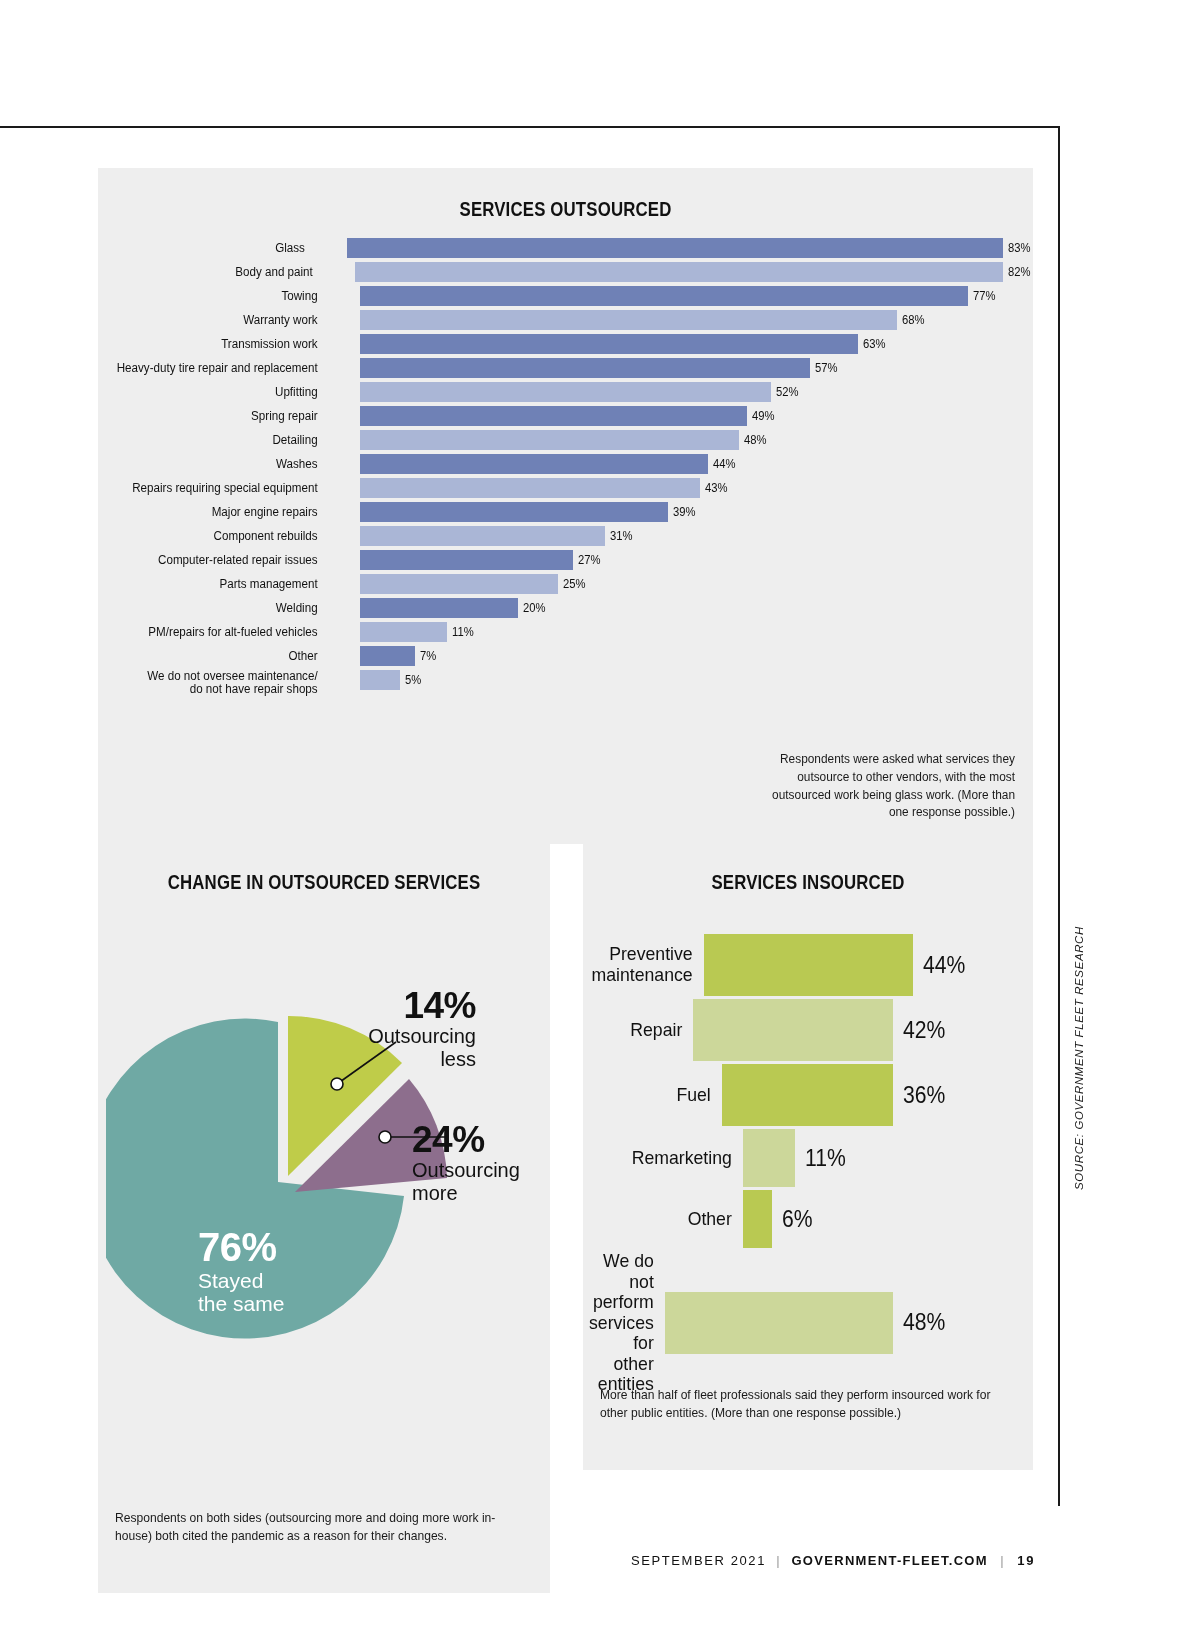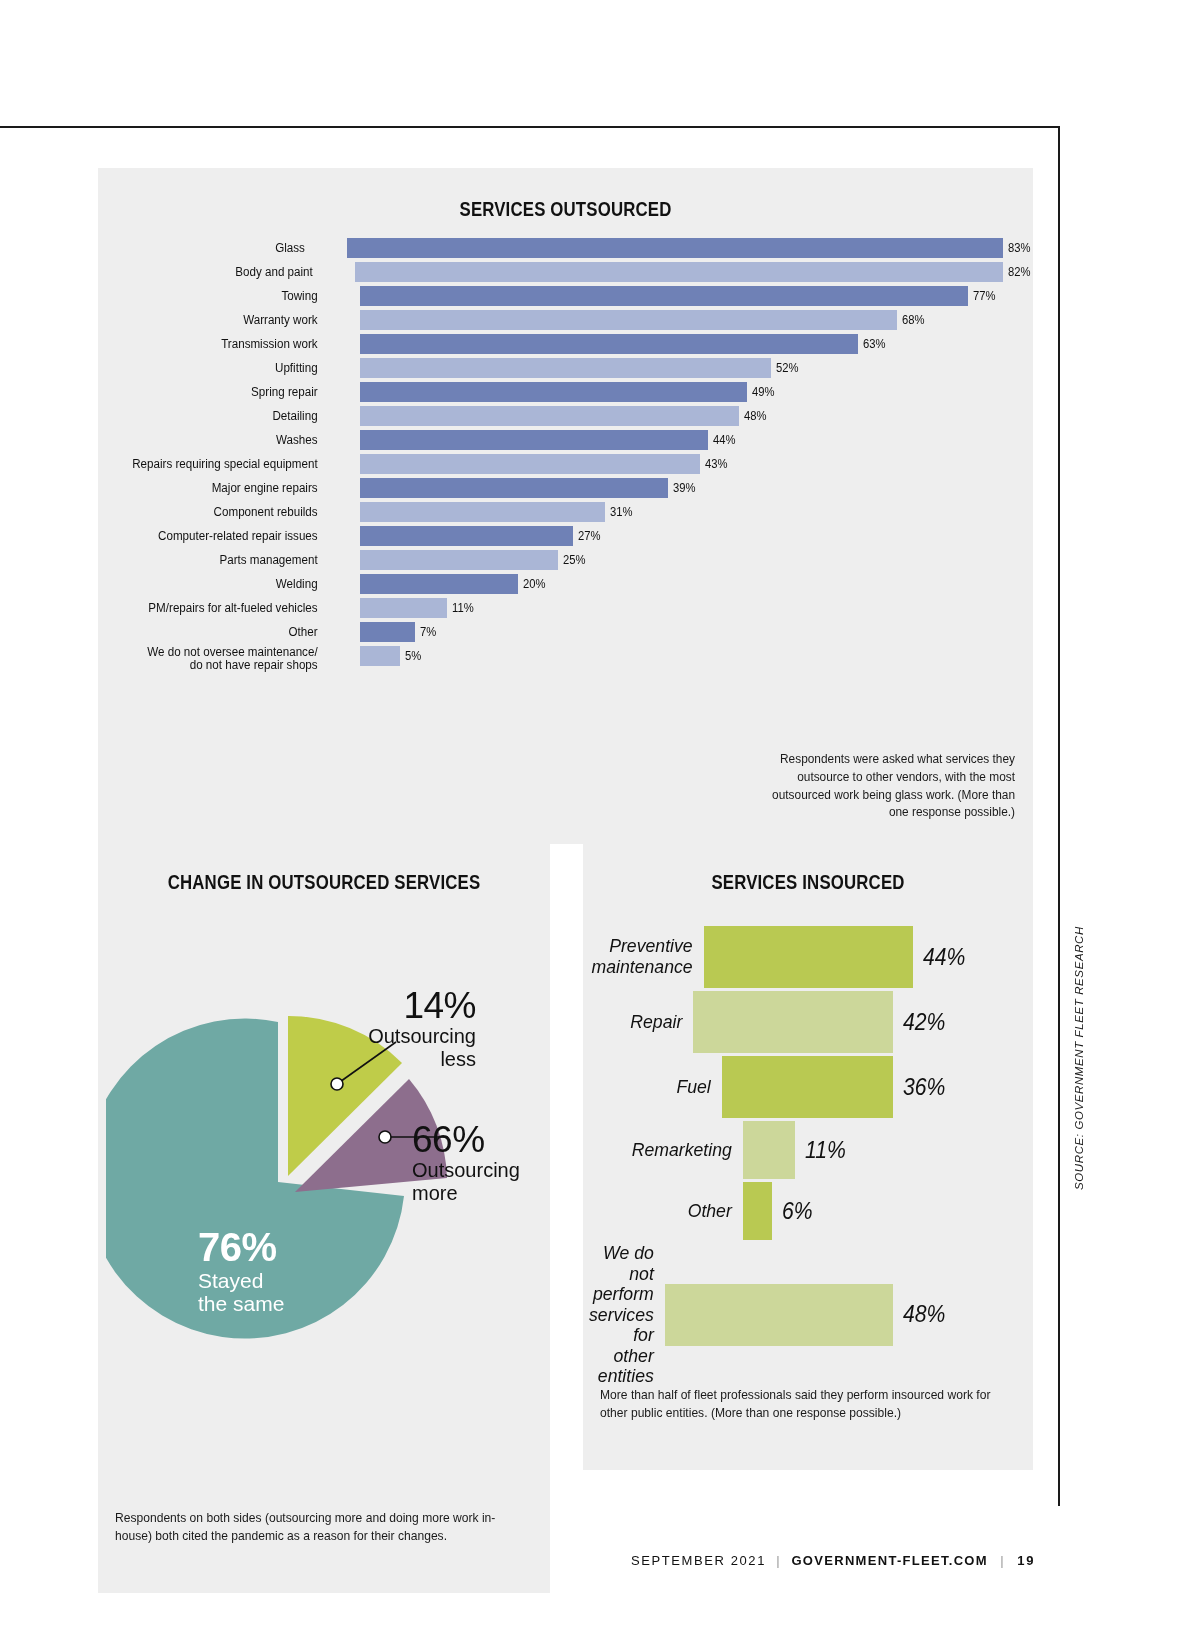--- a/index.html
+++ b/index.html
@@ -136,21 +136,21 @@
     height: 430px;
   }
   #pie-svg { position: absolute; left: 8px; top: 0px; }
   .callout {
     position: absolute;
     font-family: "Liberation Sans Narrow", "Liberation Sans", sans-serif;
     color: #111;
   }
   .callout .big {
     font-size: 37px;
-    font-weight: normal;
+    font-weight: bold;
     letter-spacing: -0.5px;
     line-height: 0.95;
     display: block;
   }
   .callout .sub {
     font-size: 20px;
     line-height: 1.12;
     display: block;
     margin-top: 2px;
   }
@@ -191,23 +191,22 @@
     width: 450px;
     height: 632px;
   }
   #panel-insourced .panel-title {
     margin-top: 33px;
     font-size: 20px;
   }
   #insourced-rows {
     position: absolute;
     left: 0;
-    top: 88px;
+    top: 96px;
     width: 366px;
-    font-style: italic;
   }
   .i-row {
     display: flex;
     align-items: center;
     margin-bottom: 3px;
   }
   .i-label {
     width: 148px;
     text-align: right;
     padding-right: 12px;
@@ -316,20 +315,27 @@
         </div>
       </div>
       <div class="o-row">
         <div class="o-label">Transmission work</div>
         <div class="o-barwrap">
           <div class="o-bar" style="width: 497.7px; background: rgb(111, 129, 182);"></div>
           <div class="o-val">63%</div>
         </div>
       </div>
       <div class="o-row">
+        <div class="o-label">Heavy-duty tire repair and replacement</div>
+        <div class="o-barwrap">
+          <div class="o-bar" style="width: 450.3px; background: rgb(111, 129, 182);"></div>
+          <div class="o-val">57%</div>
+        </div>
+      </div>
+      <div class="o-row">
         <div class="o-label">Upfitting</div>
         <div class="o-barwrap">
           <div class="o-bar" style="width: 410.8px; background: rgb(170, 182, 214);"></div>
           <div class="o-val">52%</div>
         </div>
       </div>
       <div class="o-row">
         <div class="o-label">Spring repair</div>
         <div class="o-barwrap">
           <div class="o-bar" style="width: 387.1px; background: rgb(111, 129, 182);"></div>
@@ -438,21 +444,21 @@
       <line x1="279" y1="227" x2="342" y2="227" stroke="#111" stroke-width="1.6"></line>
       <circle cx="279" cy="227" r="6" fill="#ffffff" stroke="#111" stroke-width="1.6"></circle>
     </svg>
 
     <div class="callout" id="callout-less">
       <span class="big">14%</span>
       <span class="sub" style="white-space:pre-line;">Outsourcing
 less</span>
     </div>
     <div class="callout" id="callout-more">
-      <span class="big">66%</span>
+      <span class="big">24%</span>
       <span class="sub" style="white-space:pre-line;">Outsourcing
 more</span>
     </div>
     <div id="callout-same">
       <span class="big">76%</span>
       <span class="sub" style="white-space:pre-line;">Stayed
 the same</span>
     </div>
   </div>
   <div id="change-caption">Respondents on both sides (outsourcing more and doing more work in-house) both cited the pandemic as a reason for their changes.</div>

